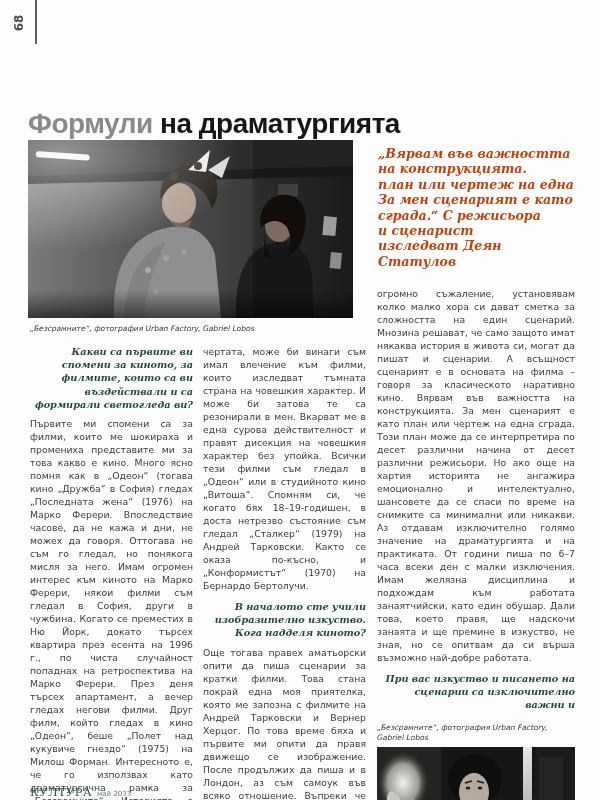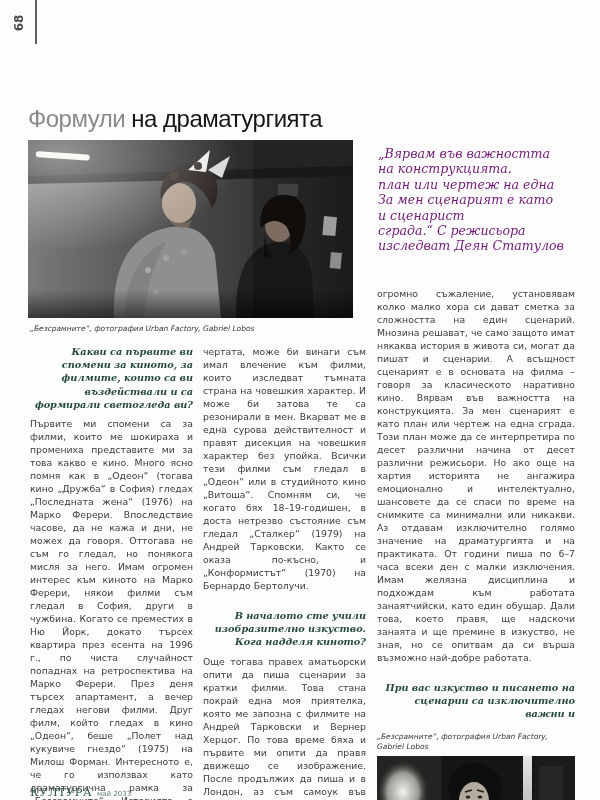--- a/index.html
+++ b/index.html
@@ -10,52 +10,52 @@
     -webkit-font-smoothing:antialiased;
   }
   .folio-line{position:absolute;left:35px;top:0;width:2px;height:44px;background:#5f5f5f;}
   .folio-num{
     position:absolute;left:6px;top:16px;width:26px;text-align:center;
     transform:rotate(-90deg);font-size:12px;font-weight:600;color:#4a4a4a;
   }
   .page-title{
     position:absolute;left:28px;top:90px;white-space:nowrap;
     font-family:"Liberation Sans","DejaVu Sans",sans-serif;
-    font-weight:normal;font-size:24px;letter-spacing:-0.5px;line-height:1.1;
+    font-weight:bold;font-size:28px;letter-spacing:-0.5px;line-height:1.1;
   }
   .page-title .light{color:#8a8a8a;}
   .page-title .dark{color:#161616;}
 
   .photo-top{position:absolute;left:28px;top:140px;width:325px;height:178px;background:#222;overflow:hidden;}
   .photo-top svg,.photo-bottom svg{display:block;width:100%;height:100%;}
 
   .pull-quote{
     position:absolute;left:378px;top:146px;width:205px;
-    font-family:"DejaVu Serif",serif;font-style:italic;font-weight:normal;
-    font-size:12.6px;line-height:15.4px;color:#701a75;
+    font-family:"DejaVu Serif",serif;font-style:italic;font-weight:bold;
+    font-size:12.6px;line-height:15.4px;color:#c2410c;
   }
   .caption-top{
     position:absolute;left:30px;top:324px;width:325px;
     font-size:7.5px;font-style:italic;color:#383838;
   }
 
   .col{
     position:absolute;font-size:9.3px;line-height:13px;color:#3c3c3c;
     text-align:justify;
   }
   .col-1{left:30px;top:345px;width:163px;}
   .col-2{left:203px;top:345px;width:163px;}
   .col-3{left:377px;top:287px;width:198px;}
 
   .question{
     font-family:"DejaVu Serif",serif;font-style:italic;font-weight:bold;
     color:#24493b;font-size:9.7px;line-height:13.2px;text-align:right;
   }
   .q-top{margin-bottom:6px;}
-  .q-mid{margin-top:17px;margin-bottom:6px;}
+  .q-mid{margin-top:8px;margin-bottom:6px;}
   .caption-bottom{
     font-size:7.5px;font-style:italic;color:#383838;
     margin-top:11px;margin-bottom:4px;text-align:left;line-height:10px;
   }
   .photo-bottom{width:198px;height:110px;background:#111;overflow:hidden;}
 
   .page-footer{position:absolute;left:30px;top:781px;white-space:nowrap;}
   .mag-name{
     font-family:"DejaVu Serif",serif;font-weight:normal;font-size:11.5px;
     color:#2b5747;letter-spacing:0.4px;
@@ -118,22 +118,22 @@
     <rect x="225" width="100" height="178" fill="#000" opacity="0.22"></rect>
     <rect width="325" height="178" fill="url(#tubeglow)"></rect>
   </svg>
 </div>
 
 <div class="pull-quote">
   <div>„Вярвам във важността</div>
   <div>на конструкцията.</div>
   <div>план или чертеж на една</div>
   <div>За мен сценарият е като</div>
+  <div>сграда.“ С режисьора</div>
   <div>и сценарист</div>
-  <div>сграда.“ С режисьора</div>
   <div>изследват Деян Статулов</div>
 </div>
 
 <div class="caption-top">„Безсрамните“, фотография Urban Factory, Gabriel Lobos</div>
 
 <div class="col col-1">
   <div class="question q-top">Какви са първите ви спомени за киното, за филмите, които са ви въздействали и са формирали светогледа ви?</div>
   <div>Първите ми спомени са за филми, които ме шокираха и промениха представите ми за това какво е кино. Много ясно помня как в „Одеон“ (тогава кино „Дружба“ в София) гледах „Последната жена“ (1976) на Марко Ферери. Впоследствие часове, да не кажа и дни, не можех да говоря. Оттогава не съм го гледал, но понякога мисля за него. Имам огромен интерес към киното на Марко Ферери, някои филми съм гледал в София, други в чужбина. Когато се преместих в Ню Йорк, докато търсех квартира през есента на 1996 г., по чиста случайност попаднах на ретроспектива на Марко Ферери. През деня търсех апартамент, а вечер гледах негови филми. Друг филм, който гледах в кино „Одеон“, беше „Полет над кукувиче гнездо“ (1975) на Милош Форман. Интересното е, че го използвах като драматургична рамка за „Безсрамните“. Историята е много подобна – един герой се опитва да избяга от изключително трудна ситуация, намирайки временна протекция в едно затворено микрообщество и обявявайки се срещу него. Това е основната драматургична рамка на новия ми филм. Други филми, които ме бяха шокирали, са „Шепот и викове“ (1972) на Ингмар Бергман, „Лица“ (1968) и „Жена под влияние“ (1974) на Джон Касаветис. Като дръпна</div>
 </div>
 

